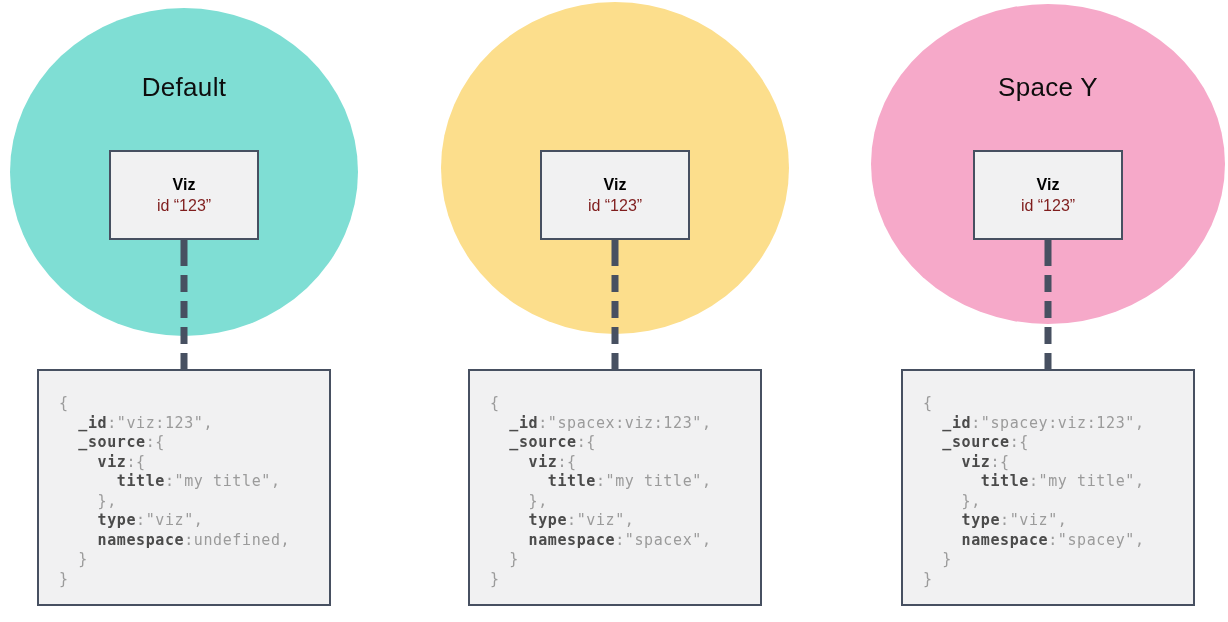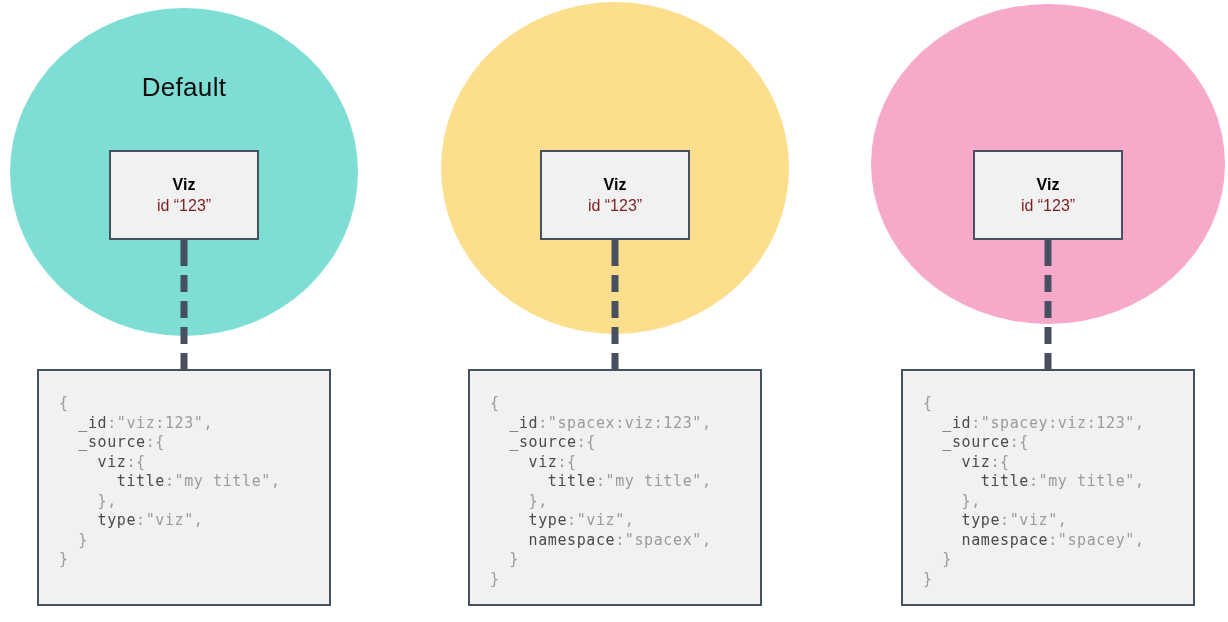--- a/index.html
+++ b/index.html
@@ -45,21 +45,21 @@
     width:294px;height:237px;box-sizing:border-box;
     background:#f1f1f2;border:2px solid #475061;z-index:3;
   }
   .code{
     position:absolute;top:23px;left:20px;right:6px;
     font-family:"DejaVu Sans Mono","Liberation Mono",monospace;
     font-size:15px;line-height:19.5px;
   }
   .code-line{white-space:pre;letter-spacing:.6px;}
   .code-line span{white-space:pre;}
-  .code-line .key{color:#4b4b4b;font-weight:400;}
+  .code-line .key{color:#4b4b4b;font-weight:700;}
   .code-line .pre,.code-line .rest{color:#9b9b9b;}
 </style>
 </head>
 <body>
 
 <section class="column col-0">
   <div class="ellipse" style="background-color: rgb(127, 222, 212);"></div>
   <h2 class="space-title">Default</h2>
   <div class="viz-card">
     <div class="viz-name">Viz</div>
@@ -70,20 +70,21 @@
   </svg>
   <div class="code-box">
     <div class="code">
         <div class="code-line"><span class="pre"></span><span class="key"></span><span class="rest">{</span></div>
         <div class="code-line"><span class="pre">  </span><span class="key">_id</span><span class="rest">:"viz:123",</span></div>
         <div class="code-line"><span class="pre">  </span><span class="key">_source</span><span class="rest">:{</span></div>
         <div class="code-line"><span class="pre">    </span><span class="key">viz</span><span class="rest">:{</span></div>
         <div class="code-line"><span class="pre">      </span><span class="key">title</span><span class="rest">:"my title",</span></div>
         <div class="code-line"><span class="pre">    </span><span class="key"></span><span class="rest">},</span></div>
         <div class="code-line"><span class="pre">    </span><span class="key">type</span><span class="rest">:"viz",</span></div>
+        <div class="code-line"><span class="pre">    </span><span class="key">namespace</span><span class="rest">:undefined,</span></div>
         <div class="code-line"><span class="pre">  </span><span class="key"></span><span class="rest">}</span></div>
         <div class="code-line"><span class="pre"></span><span class="key"></span><span class="rest">}</span></div>
       </div>
   </div>
 </section>
 
 <section class="column col-1">
   <div class="ellipse" style="background-color: rgb(252, 222, 140);"></div>
   <div class="viz-card">
     <div class="viz-name">Viz</div>
@@ -103,20 +104,21 @@
         <div class="code-line"><span class="pre">    </span><span class="key">type</span><span class="rest">:"viz",</span></div>
         <div class="code-line"><span class="pre">    </span><span class="key">namespace</span><span class="rest">:"spacex",</span></div>
         <div class="code-line"><span class="pre">  </span><span class="key"></span><span class="rest">}</span></div>
         <div class="code-line"><span class="pre"></span><span class="key"></span><span class="rest">}</span></div>
       </div>
   </div>
 </section>
 
 <section class="column col-2">
   <div class="ellipse" style="background-color: rgb(246, 169, 201);"></div>
+  <h2 class="space-title">Space Y</h2>
   <div class="viz-card">
     <div class="viz-name">Viz</div>
     <div class="viz-id">id “123”</div>
   </div>
   <svg class="connector" width="8" height="132" viewBox="0 0 8 132">
     <line x1="4" y1="0" x2="4" y2="132" stroke-width="7" stroke-dasharray="26 9 17 9 17 9 17 9 18 999"></line>
   </svg>
   <div class="code-box">
     <div class="code">
         <div class="code-line"><span class="pre"></span><span class="key"></span><span class="rest">{</span></div>

